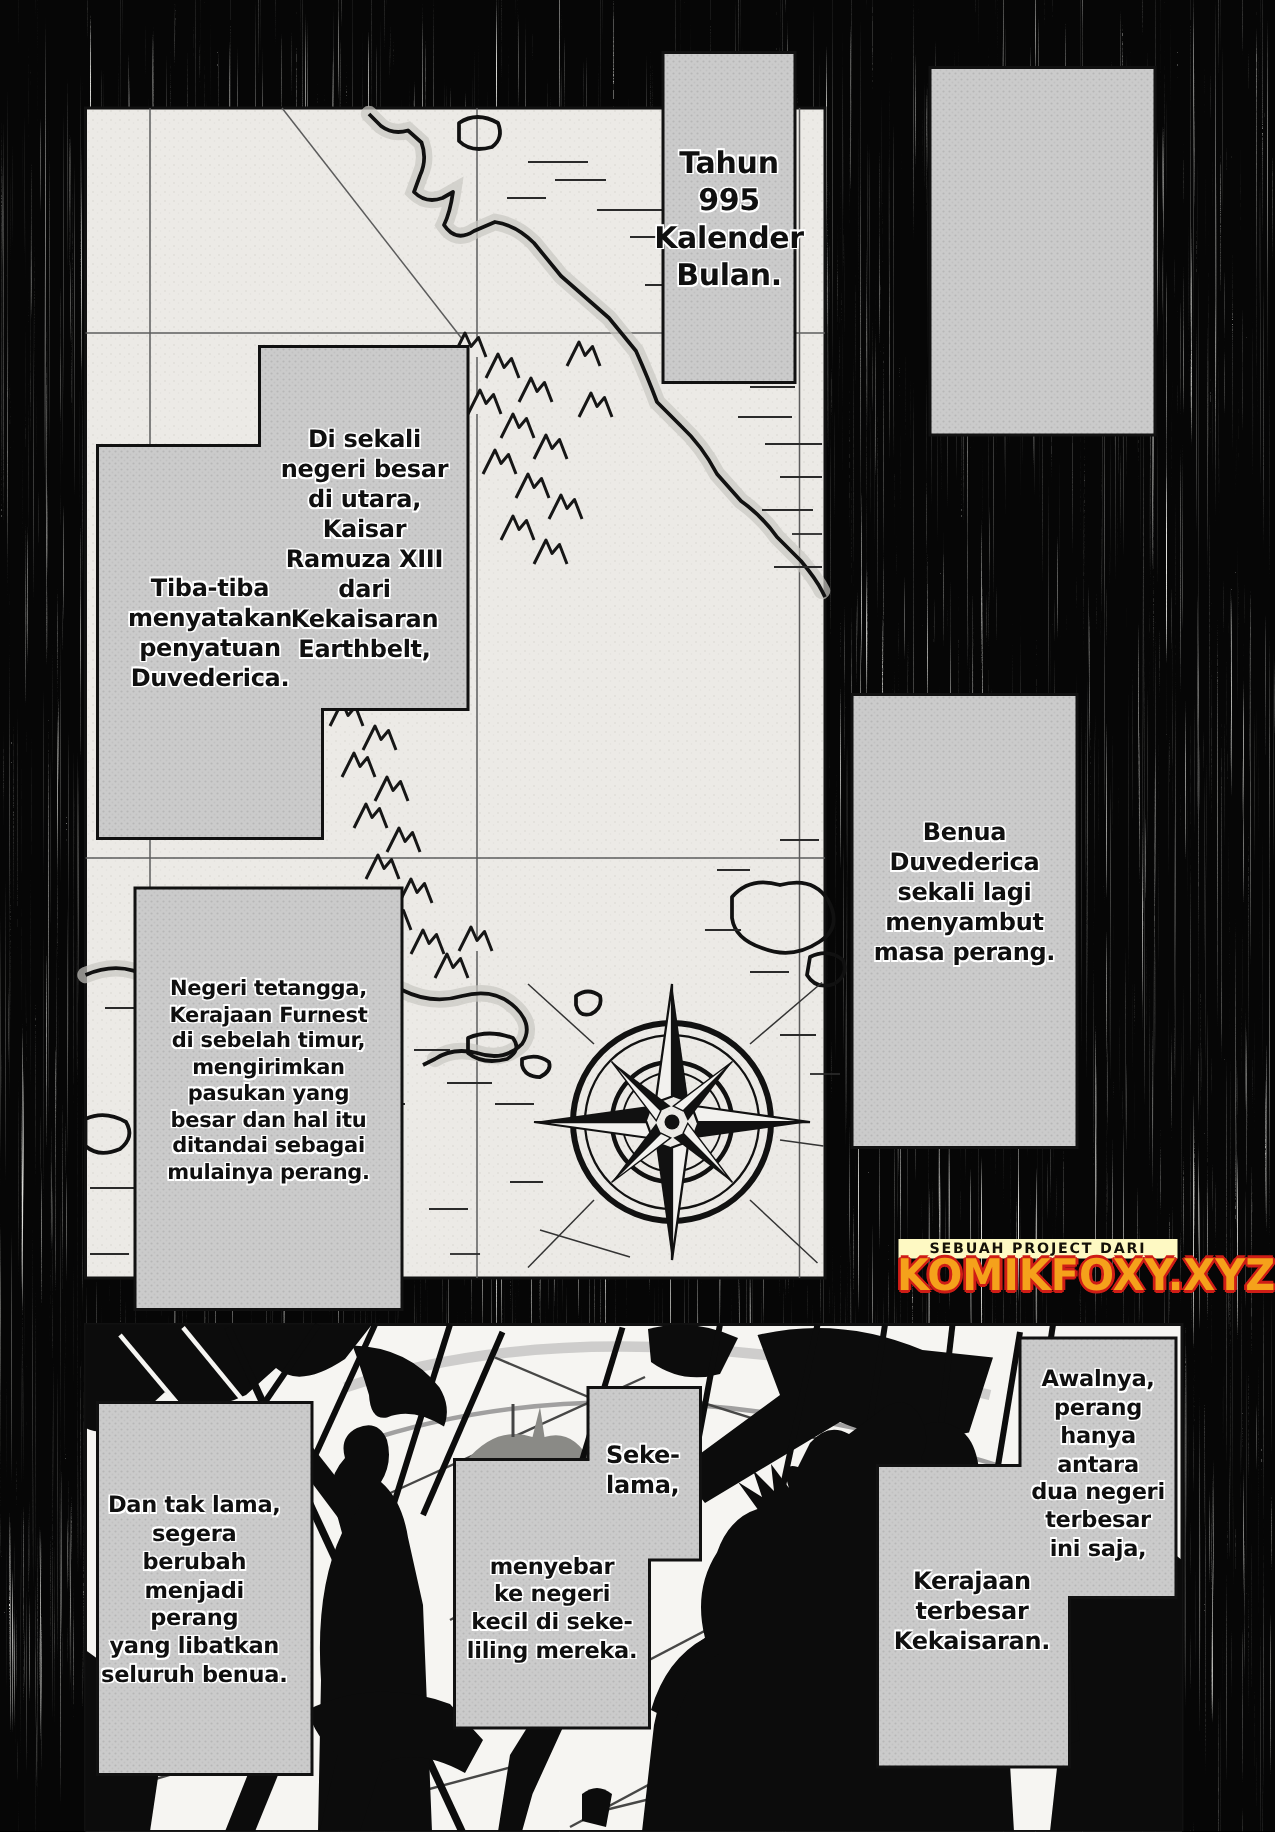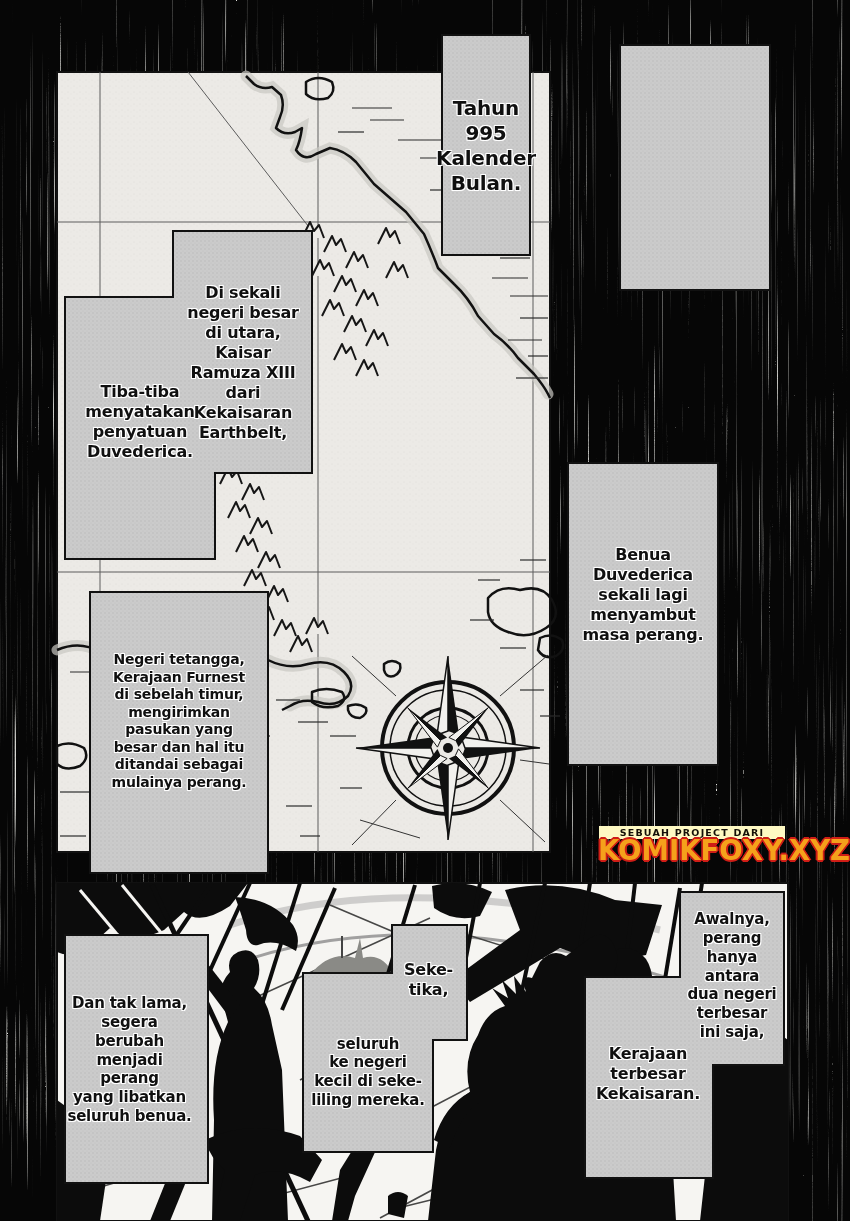--- a/index.html
+++ b/index.html
@@ -304,22 +304,22 @@
 pasukan yang
 besar dan hal itu
 ditandai sebagai
 mulainya perang.</div>
 <div class="cap" style="left:65px;top:998px;width:129px;height:124px;font-size:15px;">Dan tak lama,
 segera berubah
 menjadi perang
 yang libatkan
 seluruh benua.</div>
 <div class="cap" style="left:392px;top:943px;width:73px;height:74px;font-size:16px;">Seke-
-tika,</div>
-<div class="cap" style="left:303px;top:1016px;width:130px;height:112px;font-size:15px;">seluruh
+lama,</div>
+<div class="cap" style="left:303px;top:1016px;width:130px;height:112px;font-size:15px;">menyebar
 ke negeri
 kecil di seke-
 liling mereka.</div>
 <div class="cap" style="left:682px;top:900px;width:100px;height:152px;font-size:15px;">Awalnya,
 perang
 hanya
 antara
 dua negeri
 terbesar
 ini saja,</div>

